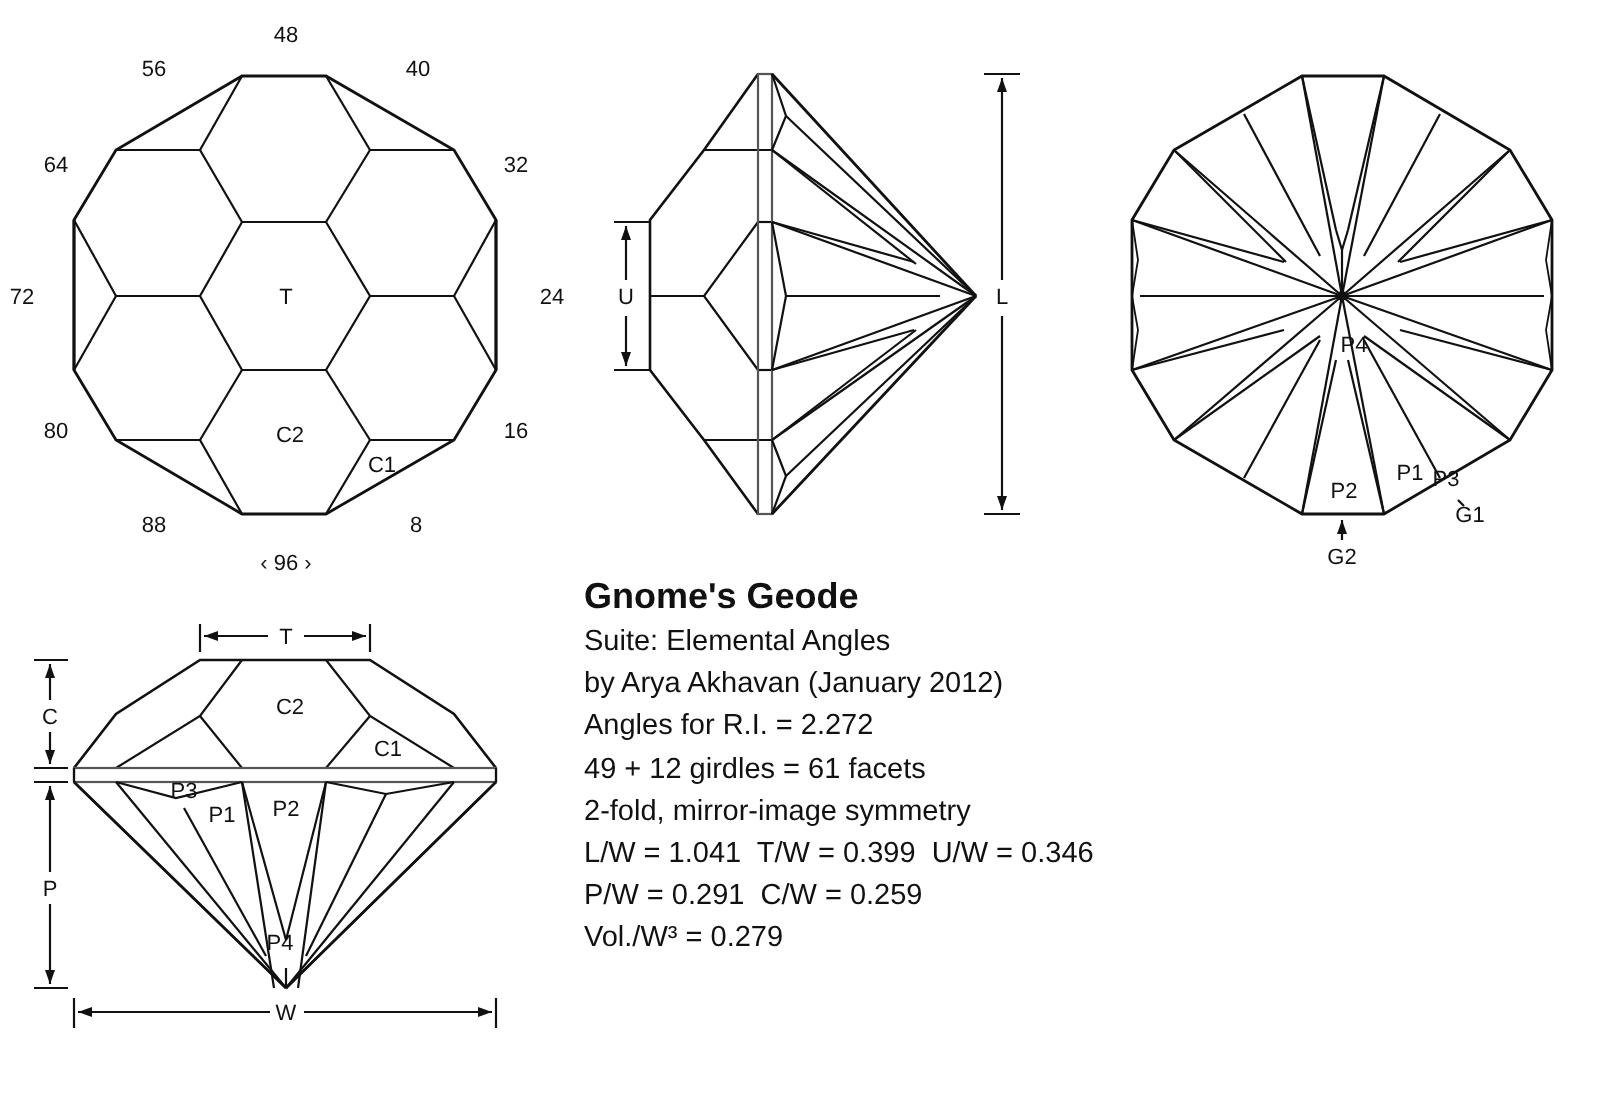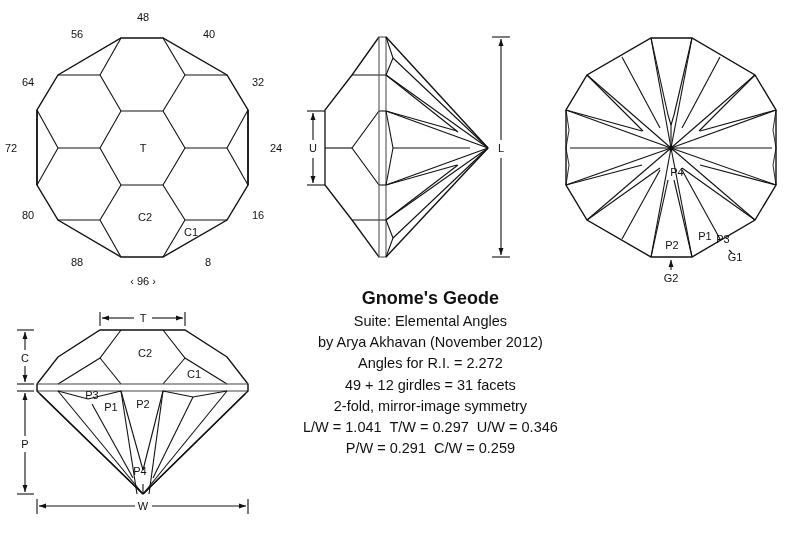--- a/index.html
+++ b/index.html
@@ -1,20 +1,20 @@
 <!DOCTYPE html>
 <html><head>
 <meta charset="utf-8">
 <style>
   html, body { margin:0; padding:0; background:#ffffff; }
   body { width:800px; height:550px; position:relative; overflow:hidden;
          font-family:"Liberation Sans", "DejaVu Sans", sans-serif; color:#111; }
   svg#diagram { position:absolute; left:0; top:0; width:800px; height:550px; }
   .lbl { font-family:"Liberation Sans", "DejaVu Sans", sans-serif; font-size:11px; fill:#111; }
-  .info { position:absolute; left:303px; top:287px;text-align:center; }
+  .info { position:absolute; left:292px; top:287px; }
   .info .title { font-size:18px; font-weight:bold; line-height:22px; margin-bottom:2px; }
   .info .line { font-size:14.5px; line-height:21.2px; white-space:pre; }
 </style>
 </head>
 <body>
 
 <svg id="diagram" viewBox="0 0 800 550">
   <defs>
     <marker id="arr" markerWidth="8" markerHeight="8" refX="7" refY="4" orient="auto" markerUnits="userSpaceOnUse">
       <path d="M0,1.5 L7,4 L0,6.5 Z" fill="#111"></path>
@@ -223,19 +223,20 @@
     <text class="lbl" x="92" y="399">P3</text>
     <text class="lbl" x="111" y="411">P1</text>
     <text class="lbl" x="143" y="408">P2</text>
     <text class="lbl" x="140" y="475">P4</text>
   </g>
 </svg>
 
 <div class="info">
   <div class="title">Gnome's Geode</div>
   <div class="line">Suite: Elemental Angles</div>
-  <div class="line">by Arya Akhavan (November 2012)</div>
+  <div class="line">by Arya Akhavan (January 2012)</div>
   <div class="line">Angles for R.I. = 2.272</div>
-  <div class="line">49 + 12 girdles = 31 facets</div>
+  <div class="line">49 + 12 girdles = 61 facets</div>
   <div class="line">2-fold, mirror-image symmetry</div>
-  <div class="line">L/W = 1.041  T/W = 0.297  U/W = 0.346</div>
+  <div class="line">L/W = 1.041  T/W = 0.399  U/W = 0.346</div>
   <div class="line">P/W = 0.291  C/W = 0.259</div>
+  <div class="line">Vol./W³ = 0.279</div>
 </div>
 
 </body></html>

